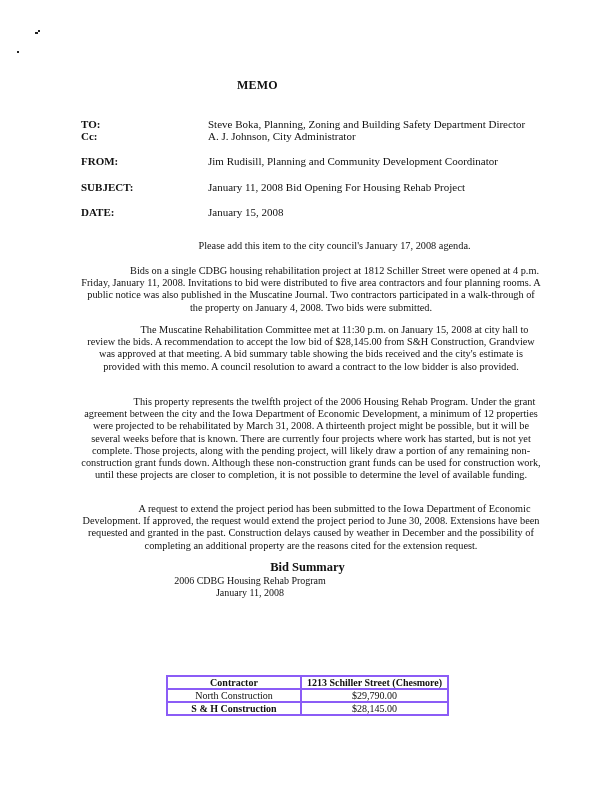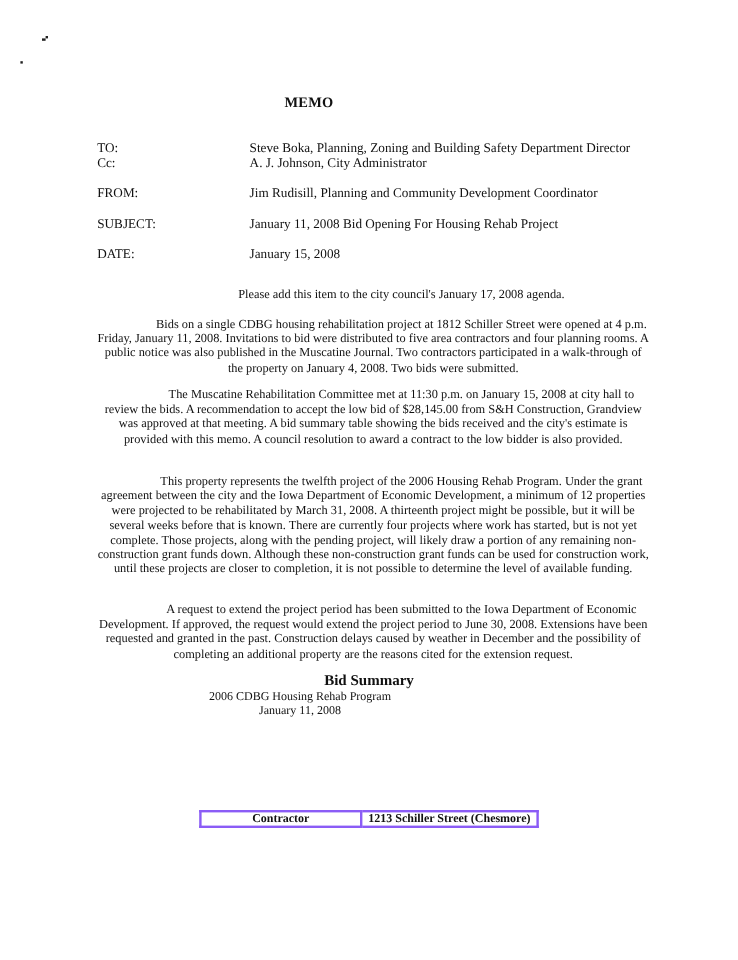--- a/index.html
+++ b/index.html
@@ -32,21 +32,21 @@
     }
     .hdr-row {
       position: absolute;
       left: 81px;
       font-size: 11px;
       white-space: nowrap;
     }
     .hdr-label {
       display: inline-block;
       width: 82px;
-      font-weight: normal;
+      font-weight: bold;
     }
     .hdr-value {
       display: inline-block;
       margin-left: 45px;
     }
     .para {
       position: absolute;
       left: 81px;
       width: 460px;
       line-height: 12.2px;
@@ -130,14 +130,22 @@
 <div class="summary-title">Bid Summary</div>
 <div class="summary-sub" style="top:575px;">2006 CDBG Housing Rehab Program</div>
 <div class="summary-sub" style="top:587px;">January 11, 2008</div>
 
 <table class="bids">
   <tbody>
       <tr>
     <th class="c1">Contractor</th>
     <th class="c2">1213 Schiller Street (Chesmore)</th>
   </tr>
+  <tr>
+    <td class="c1">North Construction</td>
+    <td class="c2">$29,790.00</td>
+  </tr>
+  <tr class="row-bold">
+    <td class="c1">S &amp; H Construction</td>
+    <td class="c2">$28,145.00</td>
+  </tr>
 </tbody>
   </table>
 
 </body></html>

